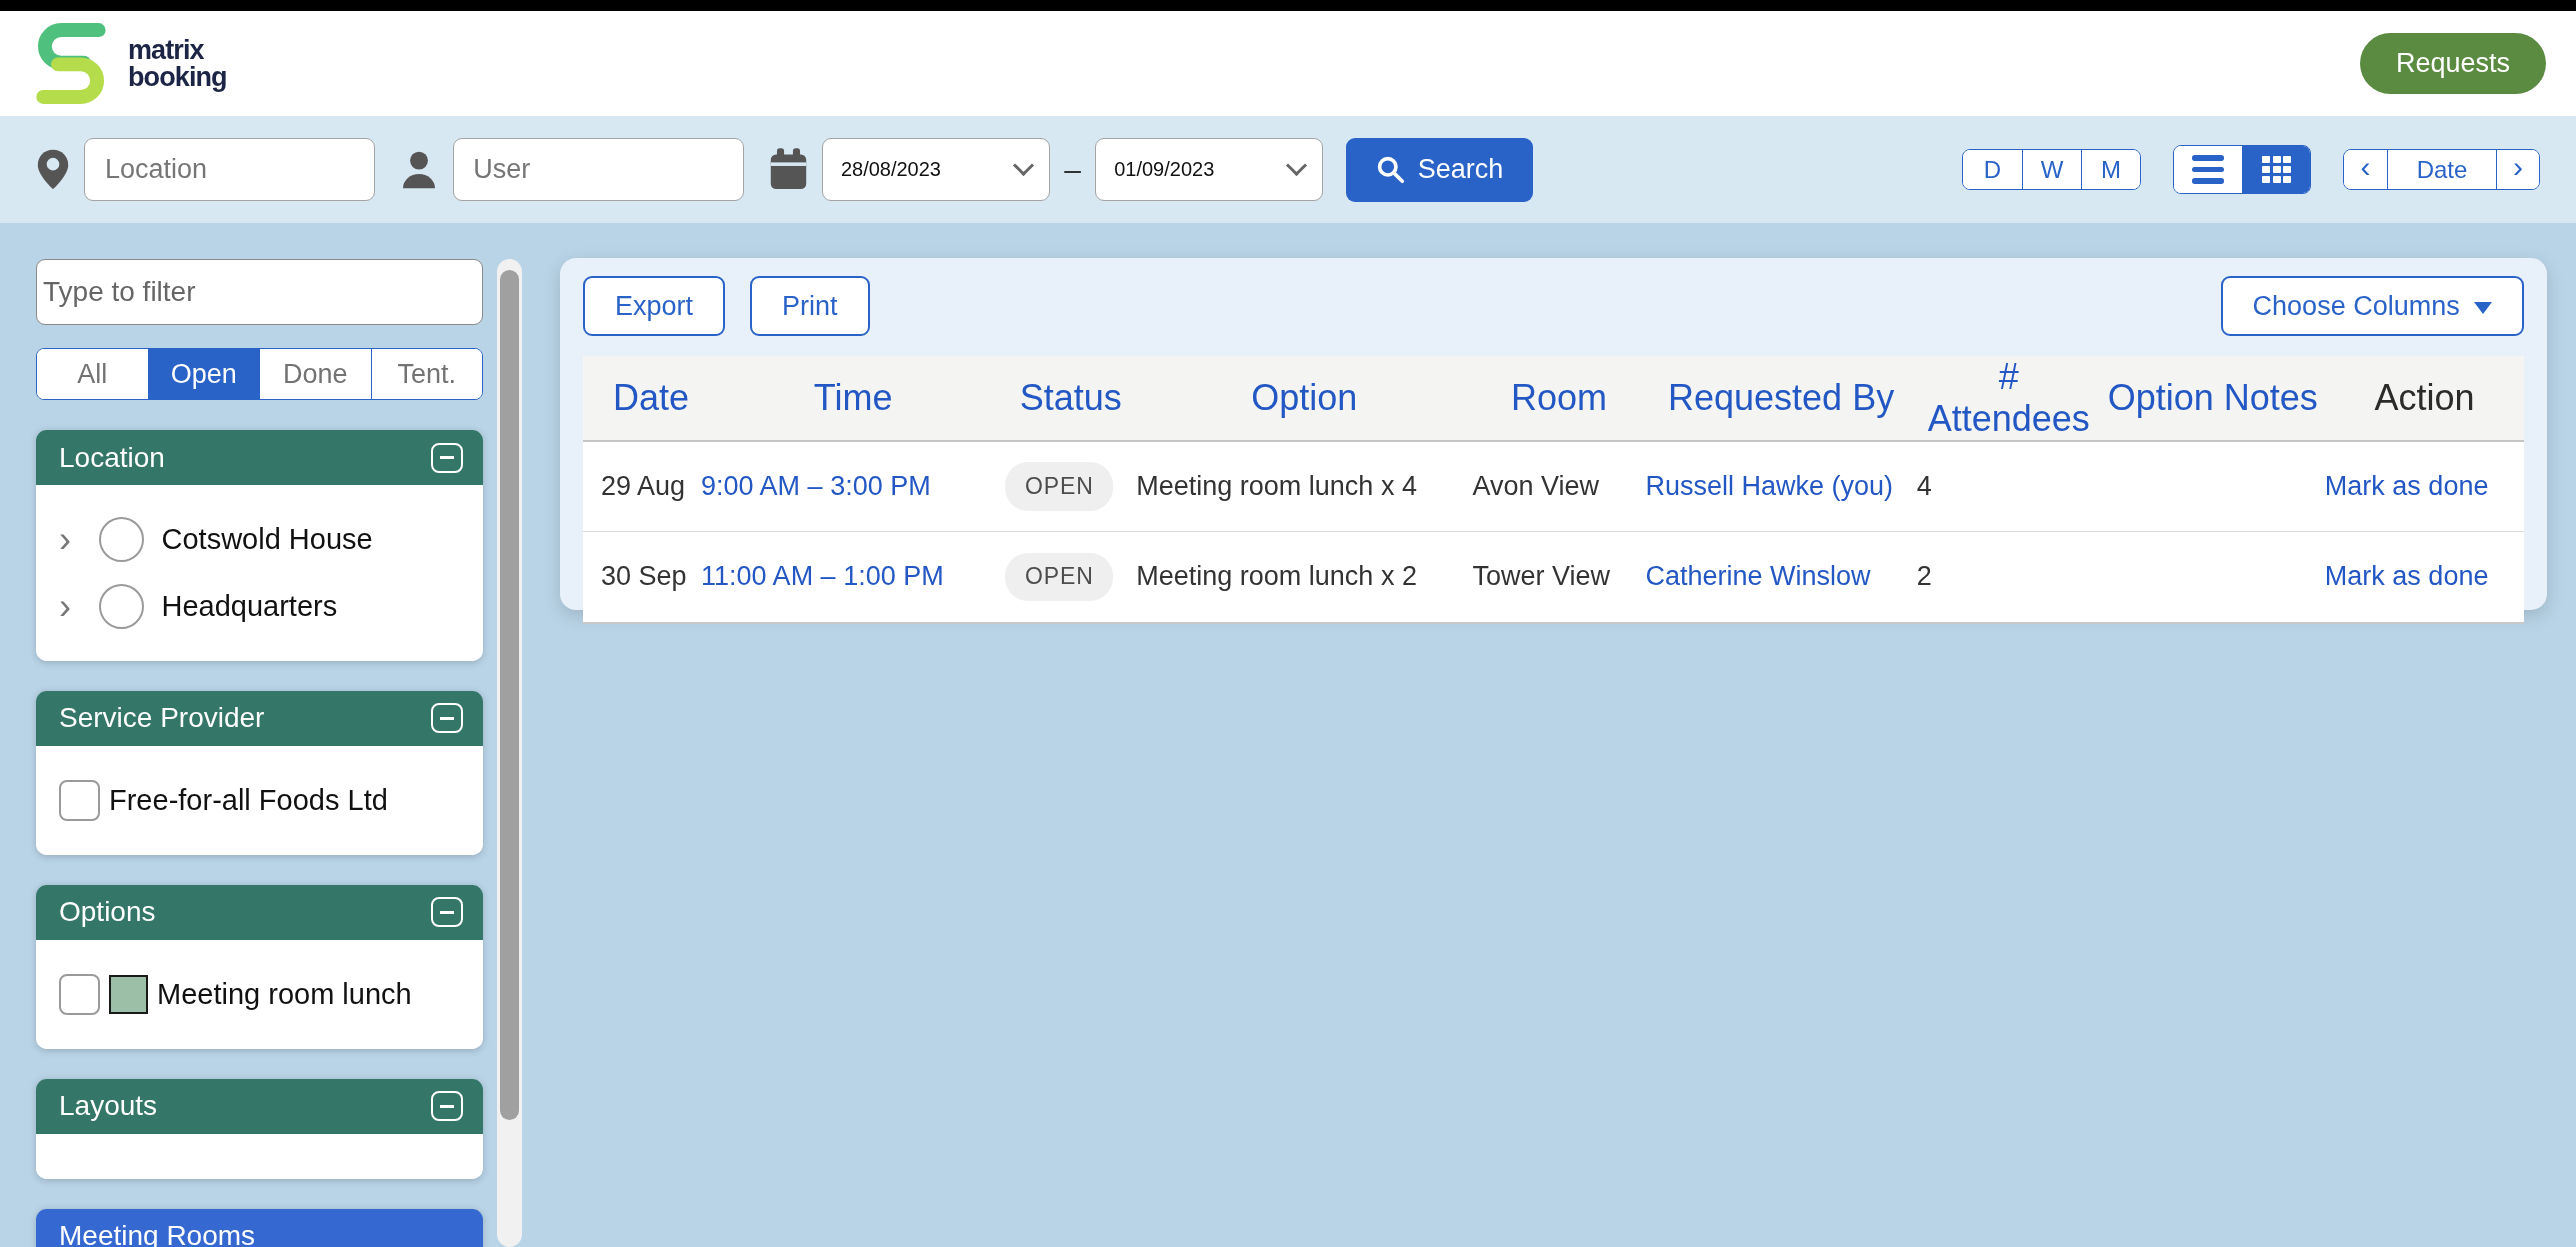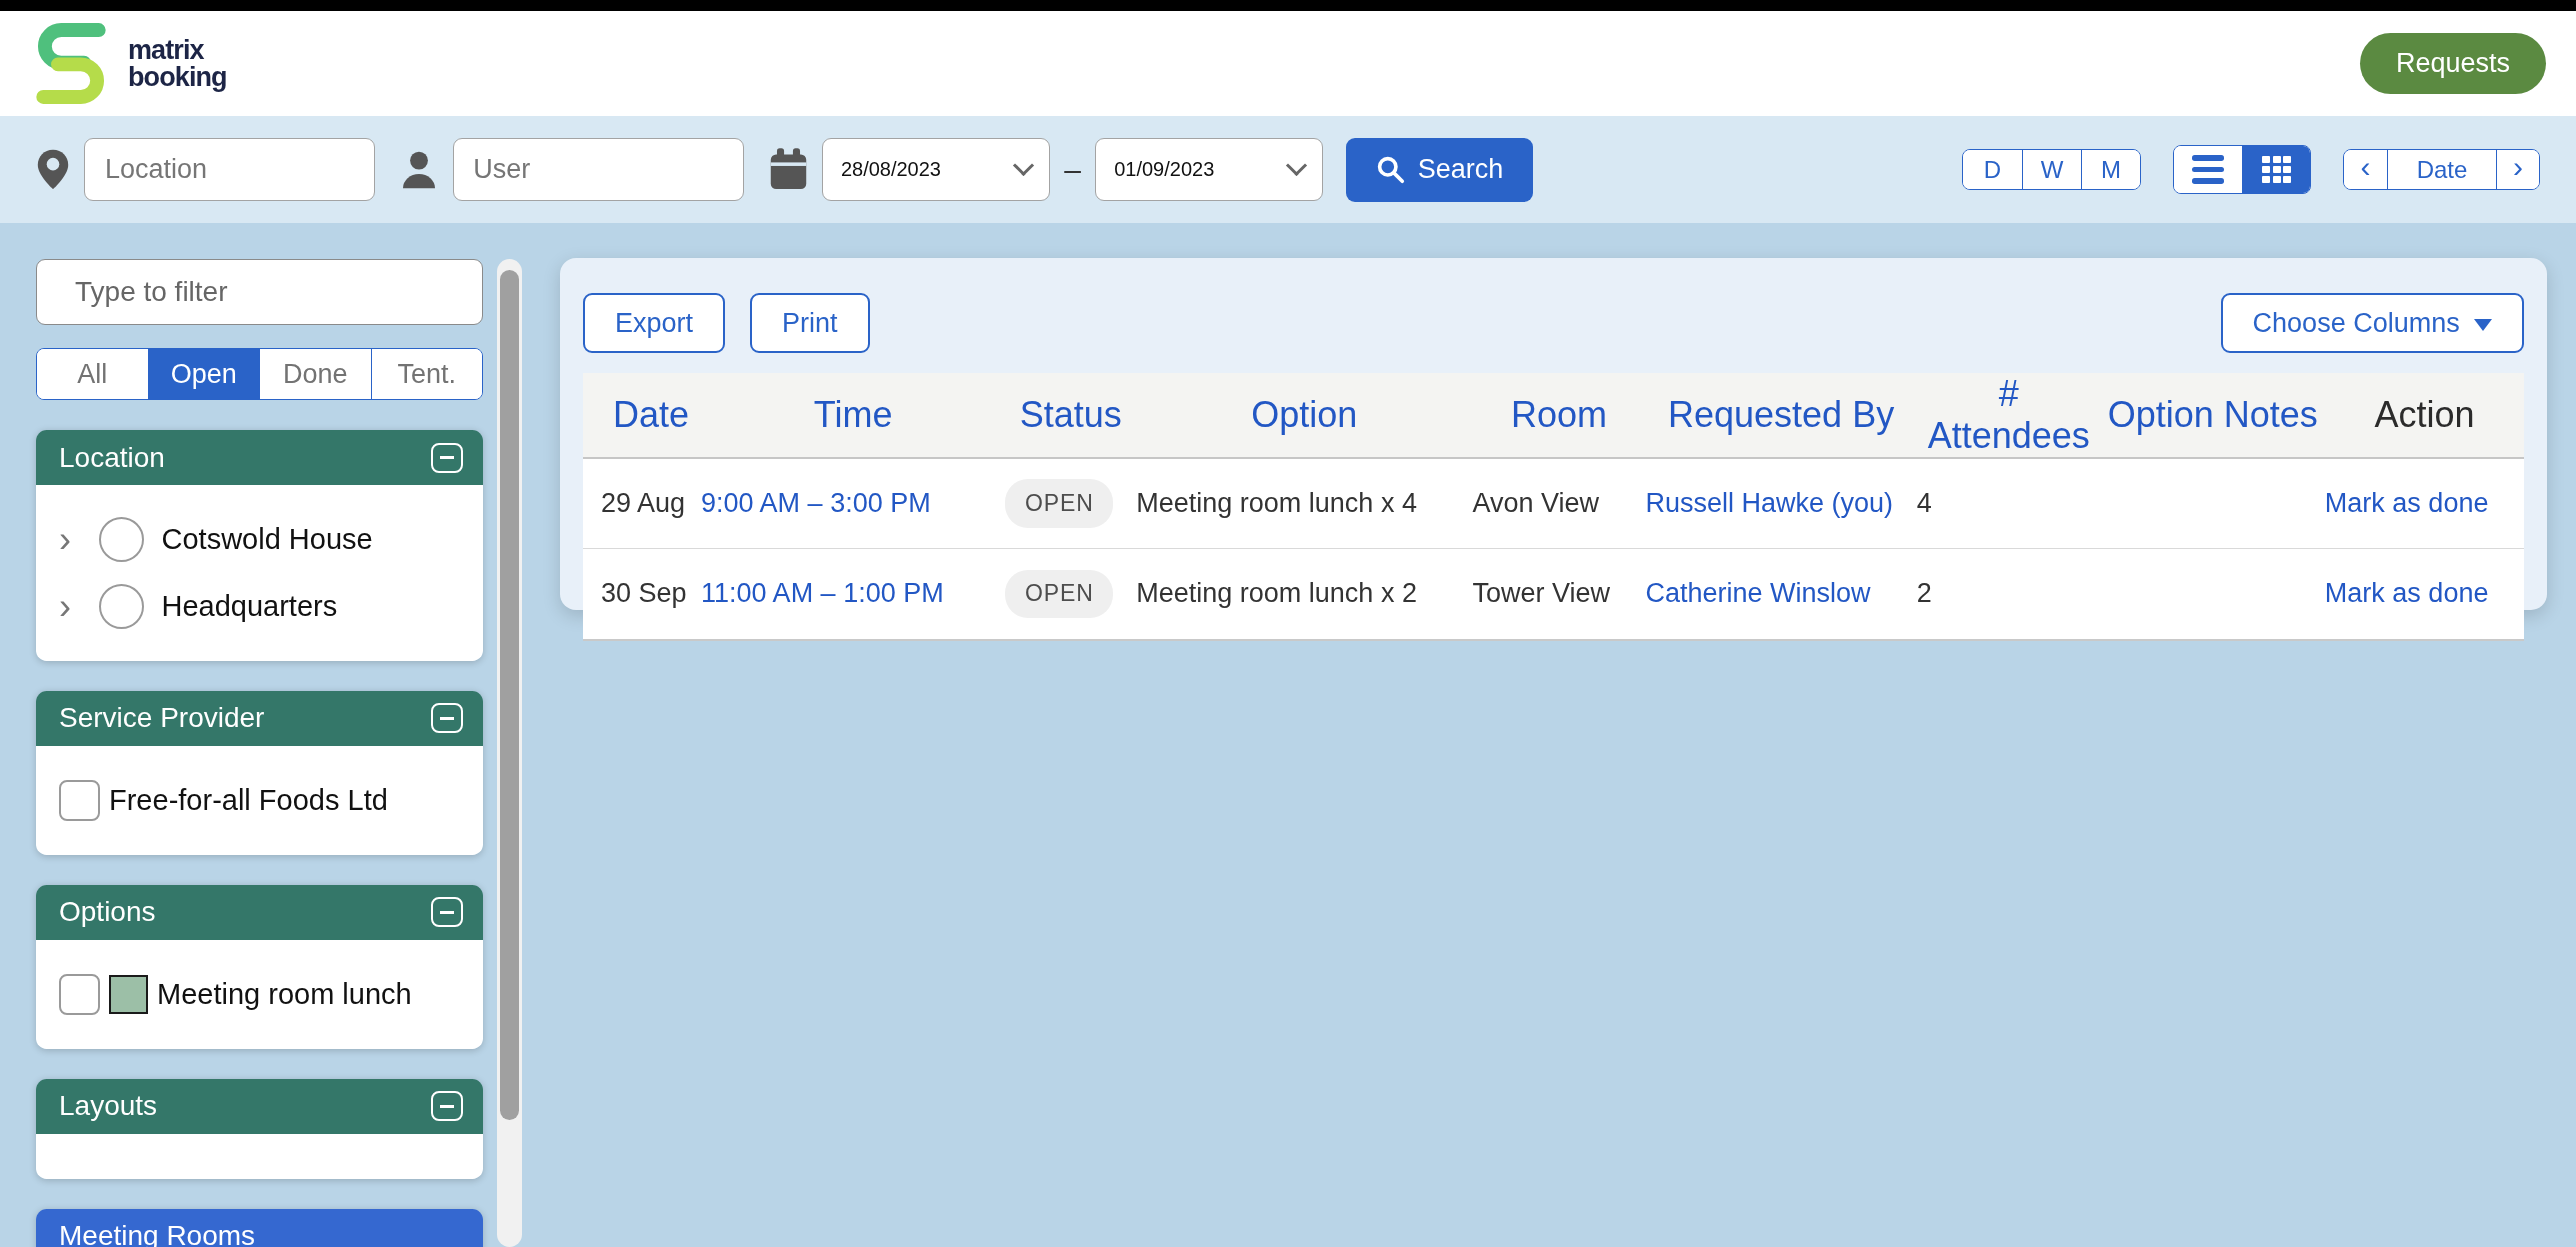--- a/index.html
+++ b/index.html
@@ -45,21 +45,21 @@
   .nav .seg.arrow { width:43px; font-size:30px; padding-bottom:5.4px; }
   .nav .seg.today { width:109px; }
   .hamburger { width:32px; display:flex; flex-direction:column; gap:6.3px; }
   .hamburger span { height:5.4px; background:#2a63c8; border-radius:2.7px; }
   .grid-icon { display:grid; grid-template-columns:repeat(3,8px); grid-template-rows:repeat(3,7.2px); gap:2.7px; }
   .grid-icon span { background:#fff; border-radius:0.9px; }
 
   
   .sidebar { position:absolute; left:36px; top:259px; width:447px; }
   .sb-filter { width:100%; height:66px; background:#fff; border:1.8px solid #8a8a8a; border-radius:9px;
-               font-size:28px; padding:0 38px; color:#333; font-family:inherit; }
+               font-size:28px; padding:0 6px; color:#333; font-family:inherit; }
   .sb-filter::placeholder { color:#666; }
   .sb-tabs { margin-top:23px; display:flex; height:52px; border:1.8px solid #2a63c8; border-radius:8px;
              overflow:hidden; background:#fff; }
   .sb-tab { flex:1; display:flex; align-items:center; justify-content:center; color:#737373;
             font-size:27px; cursor:pointer; background:#fff; }
   .sb-tab + .sb-tab { border-left:1.8px solid #2a63c8; }
   .sb-tab.active { background:#2a63c8; color:#fff; }
 
   .panel { margin-top:30px; border-radius:10.7px; overflow:hidden; box-shadow:0 1.8px 7.2px rgba(0,0,0,.18); }
   .panel-head { height:55px; display:flex; align-items:center; padding:0 23px; color:#fff; font-size:28px;
@@ -83,21 +83,21 @@
   .swatch { width:39px; height:39px; background:#9cbfa7; border:2.7px solid #1a1a1a; flex:none; }
   .panel-body.empty { padding:0; height:45px; }
 
   .sb-scrollbar-track { position:absolute; left:497px; top:259px; width:25px; height:988px;
                         background:#f1f1f1; border-radius:12.5px; }
   .sb-scrollbar-thumb { position:absolute; left:2.7px; top:10.7px; width:19.7px; height:850px;
                         background:#a0a0a0; border-radius:9.8px; cursor:pointer; }
 
   
   .main-card { position:absolute; left:560px; top:258px; width:1987px; height:352px; background:#e8f0f9;
-               border-radius:16px; box-shadow:0 5.4px 18px rgba(0,0,0,.15); padding:35px 23px; }
+               border-radius:16px; box-shadow:0 5.4px 18px rgba(0,0,0,.15); padding:18px 23px; }
   .toolbar { display:flex; align-items:flex-start; }
   .tb-btn { background:#fff; border:2.7px solid #2a63c8; border-radius:9px; color:#2a63c8;
             font-size:27px; padding:12.5px 30px; margin-right:25px; font-family:inherit; cursor:pointer; }
   .choose-cols { margin-left:auto; margin-right:0; display:flex; align-items:center; gap:14.3px; }
   .caret-down { width:0; height:0; border-left:9.8px solid transparent; border-right:9.8px solid transparent;
                 border-top:12.5px solid #2a63c8; margin-top:3.6px; }
 
   table.req-table { width:1941px; margin-top:19.7px; border-collapse:collapse; table-layout:fixed; }
   .req-table thead tr { background:#f4f4f2; height:64px; }
   .req-table th { text-align:center; font-weight:normal; font-size:36px; color:#2257c4; padding-left:0; }

